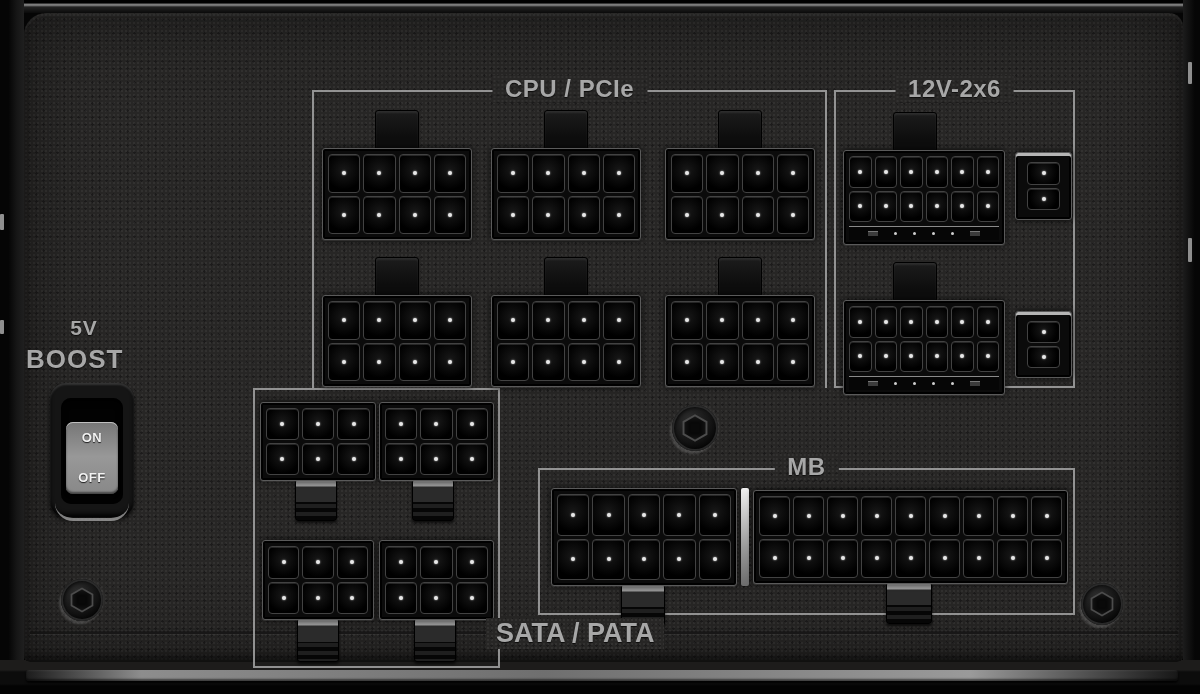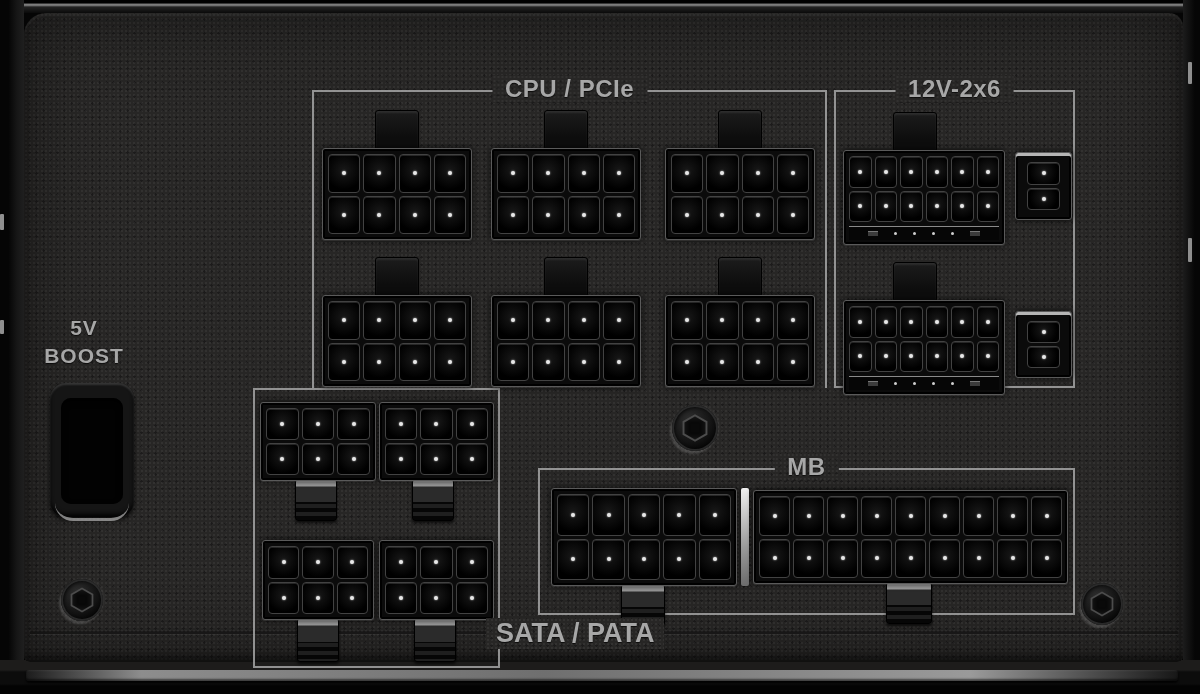--- a/index.html
+++ b/index.html
@@ -117,23 +117,27 @@
   <div class="box" style="left:834px;top:90px;width:241px;height:298px;">
     <span class="box-label texbg">12V-2x6</span>
   </div>
   <div class="box" style="left:538px;top:468px;width:537px;height:147px;">
     <span class="box-label texbg">MB</span>
   </div>
   <div class="box" style="left:253px;top:388px;width:247px;height:280px;"></div>
   <div class="free-label texbg" style="left:486px;top:618px;font-size:27px;padding:0 10px;z-index:5;">SATA / PATA</div>
 
   <div class="free-label" style="left:34px;top:316px;width:100px;text-align:center;font-size:21px;letter-spacing:1px;">5V</div>
-  <div class="free-label" style="left:26px;top:344px;width:116px;text-align:center;font-size:21px;letter-spacing:1px;">BOOST</div>
+  <div class="free-label" style="left:26px;top:344px;width:116px;font-size:26px;letter-spacing:1px;">BOOST</div>
   <div class="sw-bezel"></div>
   <div class="sw-open"></div>
+  <div class="sw-rocker">
+    <span>ON</span>
+    <span>OFF</span>
+  </div>
   <div class="sw-glow"></div>
 
   <div class="screw" style="left:672px;top:405px;width:46px;height:46px;">
     <div class="hex-o">
         <div class="hex-i"></div>
       </div>
   </div>
   <div class="screw" style="left:61px;top:579px;width:42px;height:42px;">
     <div class="hex-o">
         <div class="hex-i"></div>

